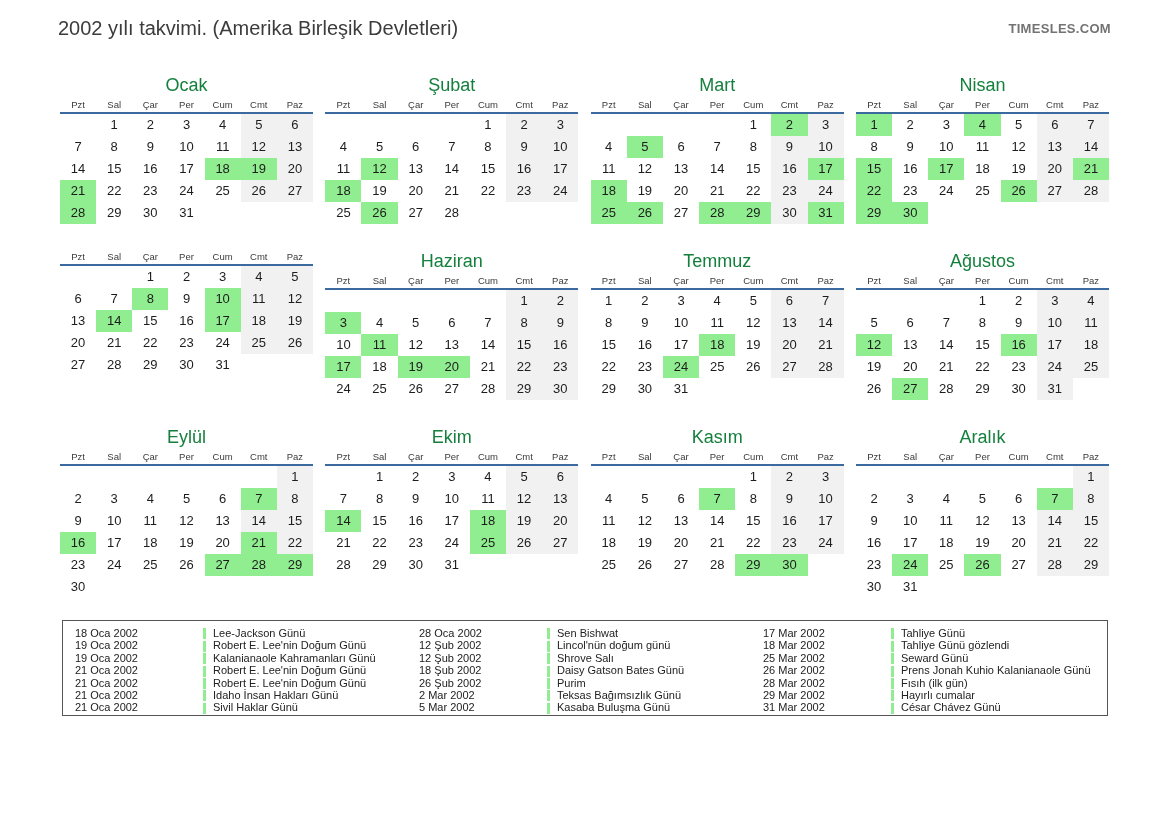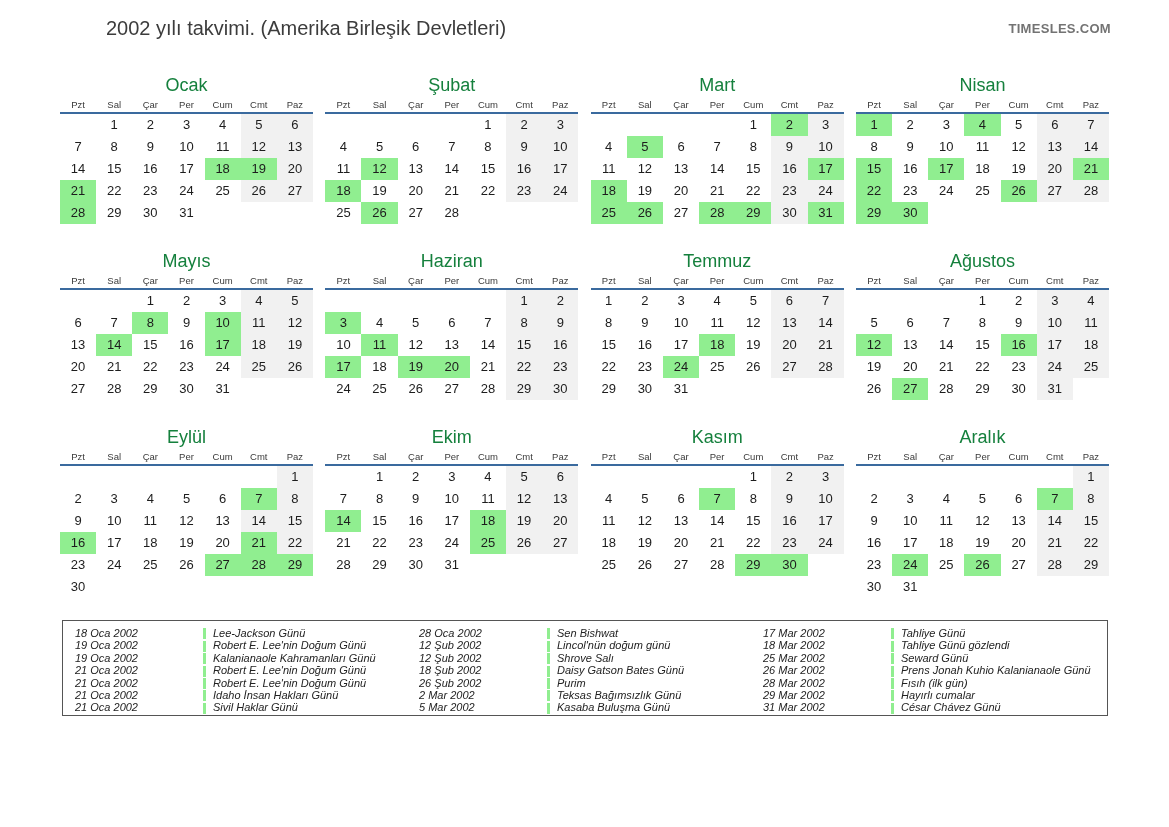--- a/index.html
+++ b/index.html
@@ -6,21 +6,21 @@
   html,body { margin:0; padding:0; }
   body {
     width:1169px; height:827px;
     background:#ffffff;
     font-family:"Liberation Sans", sans-serif;
     position:relative;
     overflow:hidden;
   }
   .header {
     padding:16px 58px 0 58px;
-    display:flex; justify-content:space-between; align-items:flex-start;margin-left:48px;
+    display:flex; justify-content:space-between; align-items:flex-start;
   }
   .page-title { font-size:20px; font-weight:400; color:#3c3c3c; line-height:24px; }
   .brand { font-size:13px; font-weight:700; color:#737373; margin-top:5px; letter-spacing:.3px; text-decoration:none; }
 
   .months {
     margin:35px 60px 0 60px;
     display:grid;
     grid-template-columns:repeat(4, 253px);
     justify-content:space-between;
     grid-auto-rows:176px;
@@ -39,21 +39,21 @@
     height:22px; line-height:22px; text-align:center;
     font-size:13px; color:#1d1d1d;
   }
   .cell.weekend { background:#f1f1f1; }
   .cell.hl { background:#90ee90; }
 
   .legend {
     position:absolute; left:62px; top:620px; width:1046px; height:96px;
     border:1px solid #555;
     padding:6px 8px 5px 12px;
-    display:grid; grid-template-columns:1fr 1fr 1fr; column-gap:8px;font-style:italic;
+    display:grid; grid-template-columns:1fr 1fr 1fr; column-gap:8px;
   }
   .legend-col {
     display:grid; grid-template-columns:128px 1fr;
     grid-auto-rows:12.4px; align-content:start;
     font-size:11px; color:#222;
   }
   .l-date { line-height:12.4px; white-space:nowrap; }
   .l-event { display:flex; align-items:flex-end; gap:7px; line-height:12.4px; white-space:nowrap; overflow:hidden; }
   .l-bar { display:inline-block; width:3px; height:11px; background:#90ee90; flex:none; }
 </style>
@@ -256,21 +256,20 @@
         <div class="cell hl">29</div>
         <div class="cell hl">30</div>
         <div class="cell"></div>
         <div class="cell"></div>
         <div class="cell"></div>
         <div class="cell"></div>
         <div class="cell"></div>
       </div>
     </div>
     <div class="month">
-      <div class="month-title">Mayıs</div>
       <div class="weekdays">
         <div class="wd">Pzt</div>
         <div class="wd">Sal</div>
         <div class="wd">Çar</div>
         <div class="wd">Per</div>
         <div class="wd">Cum</div>
         <div class="wd">Cmt</div>
         <div class="wd">Paz</div>
       </div>
       <div class="days">

